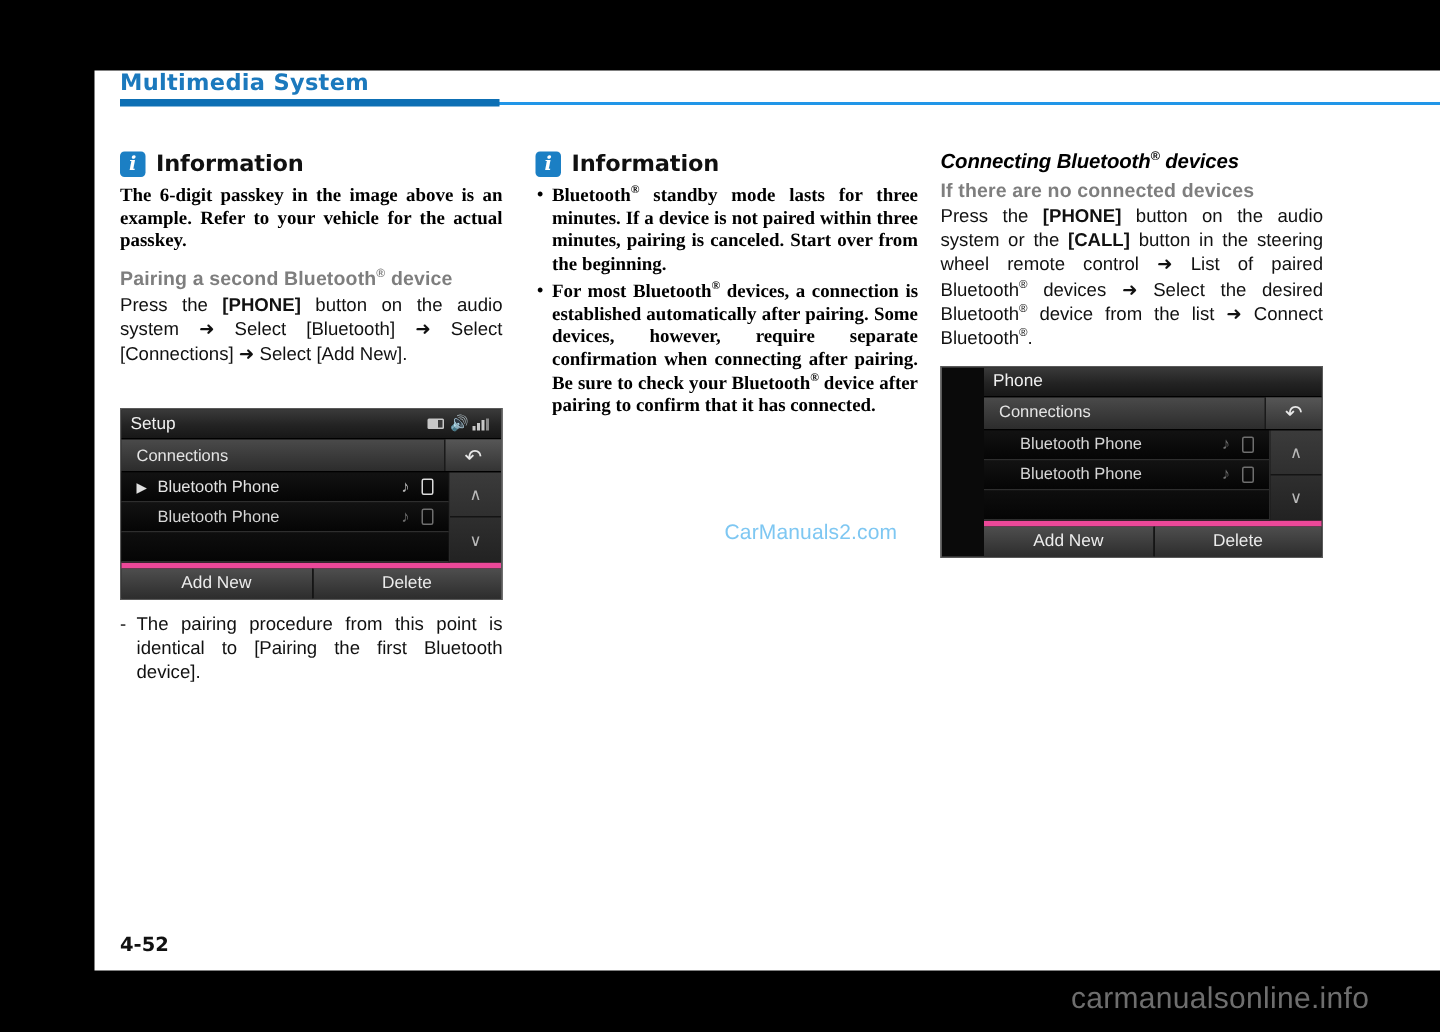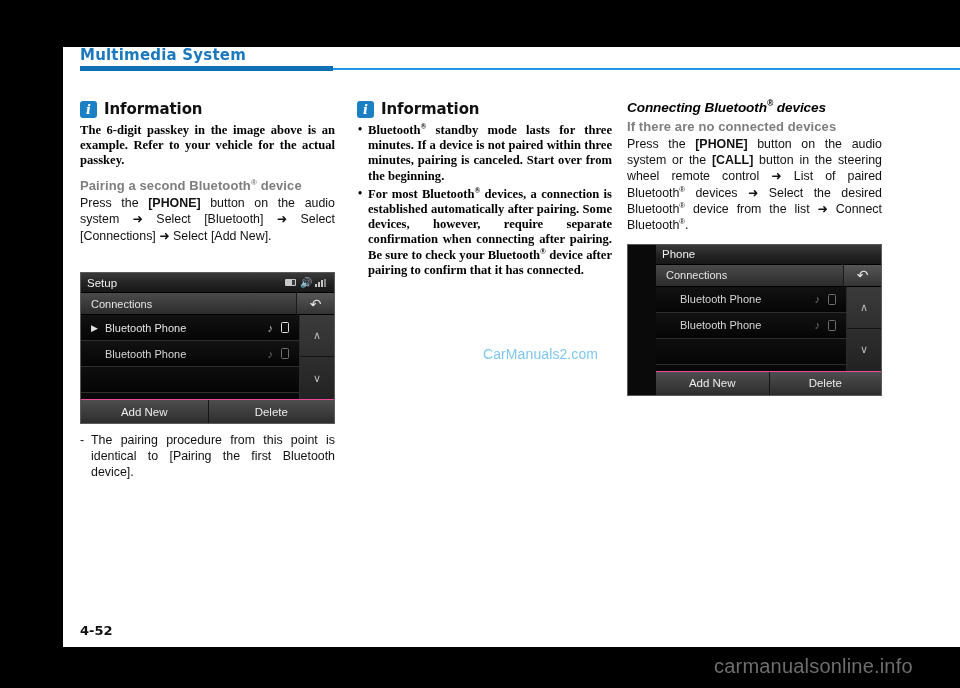--- a/index.html
+++ b/index.html
@@ -273,21 +273,21 @@
     background: linear-gradient(180deg,#565656 0%, #343434 100%);
     display: flex;
     align-items: center;
     justify-content: center;
     color: #e8e8e8;
     font-size: 14px;
   }
 
   .hu-body {
     display: flex;
-    height: 84px;
+    height: 60px;
   }
   .hu-list {
     flex: 1 1 auto;
     display: flex;
     flex-direction: column;
     background: #080808;
     border-right: 1px solid #2a2a2a;
   }
   .hu-row {
     height: 26px;
@@ -344,21 +344,21 @@
     align-items: center;
     justify-content: center;
     color: #b9b9b9;
     font-size: 11px;
   }
   .hu-scroll-btn:first-child { border-bottom: 1px solid #141414; }
 
   .hu-footer {
     display: flex;
     height: 24px;
-    border-top: 1px solid #ec4899;
+    border-top: 4px solid #ec4899;
   }
   .hu-fbtn {
     flex: 1 1 50%;
     background: linear-gradient(180deg,#4e4e4e 0%, #2d2d2d 100%);
     display: flex;
     align-items: center;
     justify-content: center;
     color: #ececec;
     font-size: 11.5px;
   }

